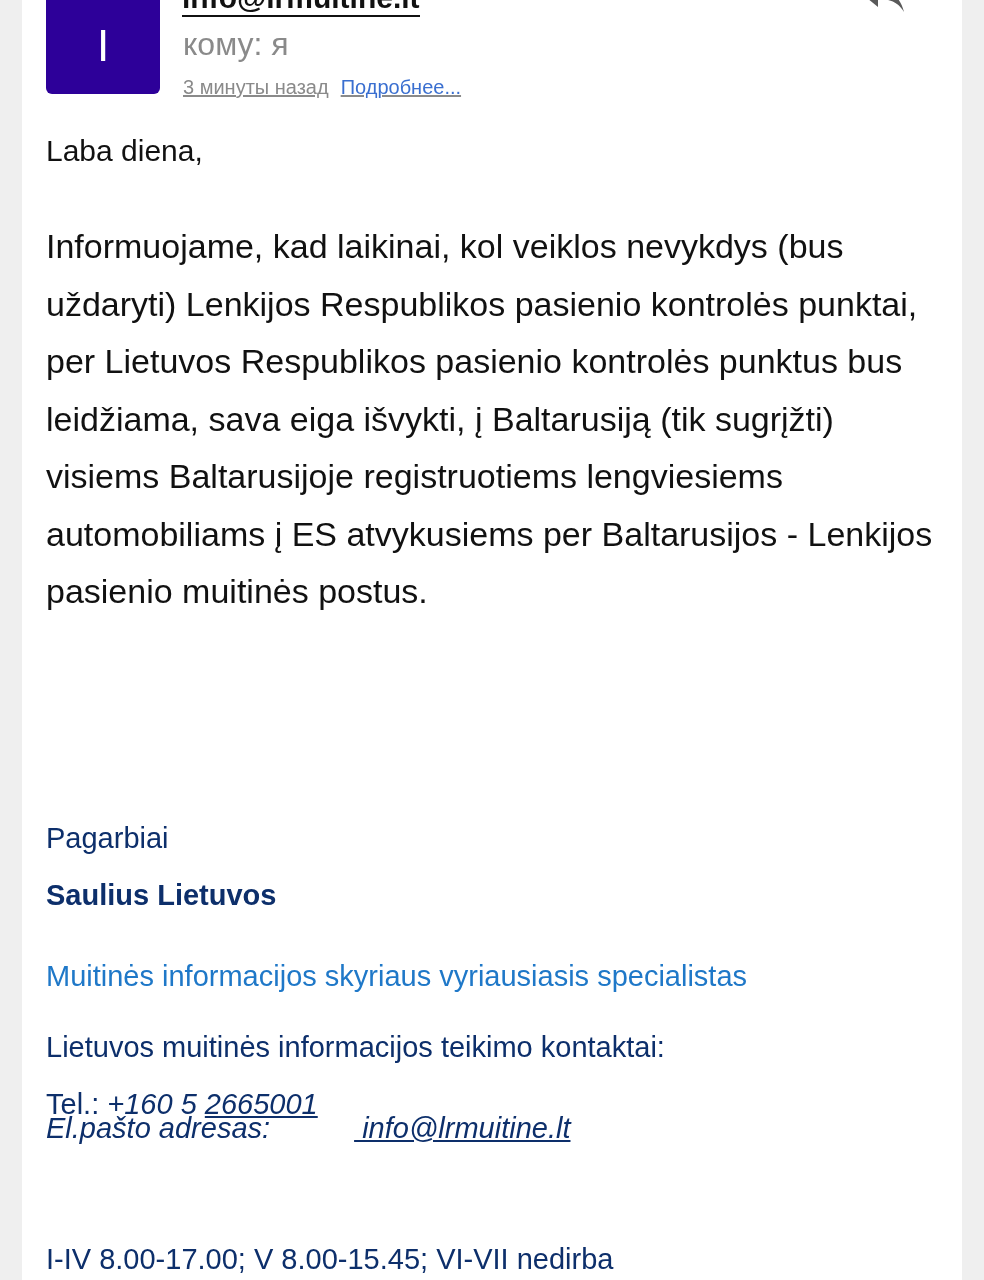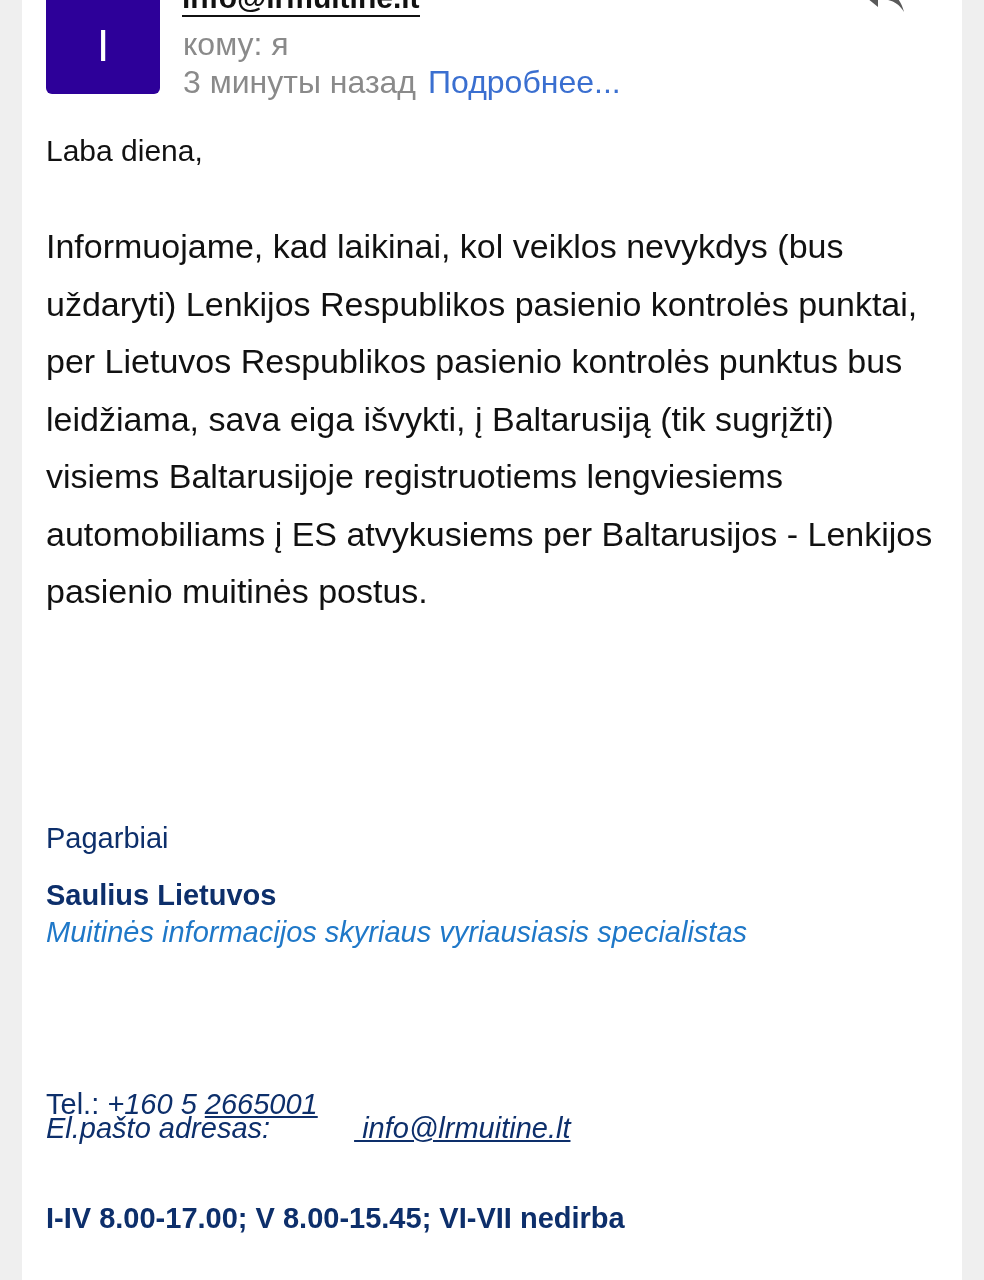--- a/index.html
+++ b/index.html
@@ -51,24 +51,25 @@
     .to-line {
       position: absolute;
       left: 161px;
       top: 26px;
       font-size: 32px;
       color: #8a8a8a;
     }
     .time-line {
       position: absolute;
       left: 161px;
-      top: 64px;
-      font-size: 32px;
+      top: 76px;
+      font-size: 20px;
       color: #8a8a8a;
       white-space: nowrap;
+      text-decoration: underline;
     }
     .details-link {
       color: #3a6fd0;
       margin-left: 12px;
       cursor: pointer;
     }
     .reply-icon {
       position: absolute;
       left: 838px;
       top: -12px;
@@ -93,25 +94,25 @@
     }
     .sig {
       position: absolute;
       left: 24px;
       color: #0d2f6b;
       font-size: 29px;
       white-space: nowrap;
     }
     .sig.regards { top: 822px; }
     .sig.name { top: 879px; font-weight: bold; }
-    .sig.title { top: 916px; font-style: italic; color: #1f78c8; }
+    .sig.title { top: 960px; color: #1f78c8; }
     .sig.contacts { top: 1031px; }
     .sig.tel { top: 1088px; }
     .sig.email { top: 1112px; font-style: italic; }
-    .sig.hours { top: 1202px; font-weight: bold; }
+    .sig.hours { top: 1243px; }
     .u { text-decoration: underline; cursor: pointer; }
     .italic { font-style: italic; }
     .email-gap { display: inline-block; width: 84px; }
   </style>
 </head>
 <body>
 
 <div class="card">
 
   <div class="avatar">
@@ -130,20 +131,21 @@
     <path d="M2 6 L18 -6 L18 2 C30 2 40 8 44 24 C38 14 30 11 18 11 L18 19 Z" fill="#5a5a5a"></path>
   </svg>
 
   <div class="greeting">Laba diena,</div>
 
   <div class="body-text">Informuojame, kad laikinai, kol veiklos nevykdys (bus uždaryti) Lenkijos Respublikos pasienio kontrolės punktai, per Lietuvos Respublikos pasienio kontrolės punktus bus leidžiama, sava eiga išvykti, į Baltarusiją (tik sugrįžti) visiems Baltarusijoje registruotiems lengviesiems automobiliams į ES atvykusiems per Baltarusijos - Lenkijos pasienio muitinės postus.</div>
 
   <div class="sig regards">Pagarbiai</div>
   <div class="sig name">Saulius Lietuvos</div>
   <div class="sig title">Muitinės informacijos skyriaus vyriausiasis specialistas</div>
+  <div class="sig contacts">Lietuvos muitinės informacijos teikimo kontaktai:</div>
 
   <div class="sig tel">
     <span>Tel.: </span><span class="italic">+160 5 </span><span class="italic u">2665001</span>
   </div>
 
   <div class="sig email">
     <span>El.pašto adresas:</span><span class="email-gap"></span><span class="u"> info@lrmuitine.lt</span>
   </div>
 
   <div class="sig hours">I-IV 8.00-17.00; V 8.00-15.45; VI-VII nedirba</div>

